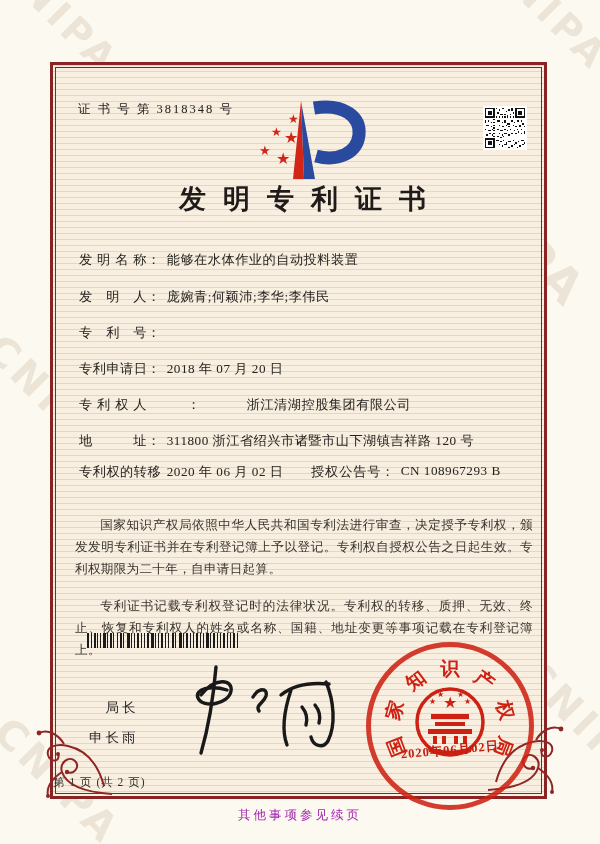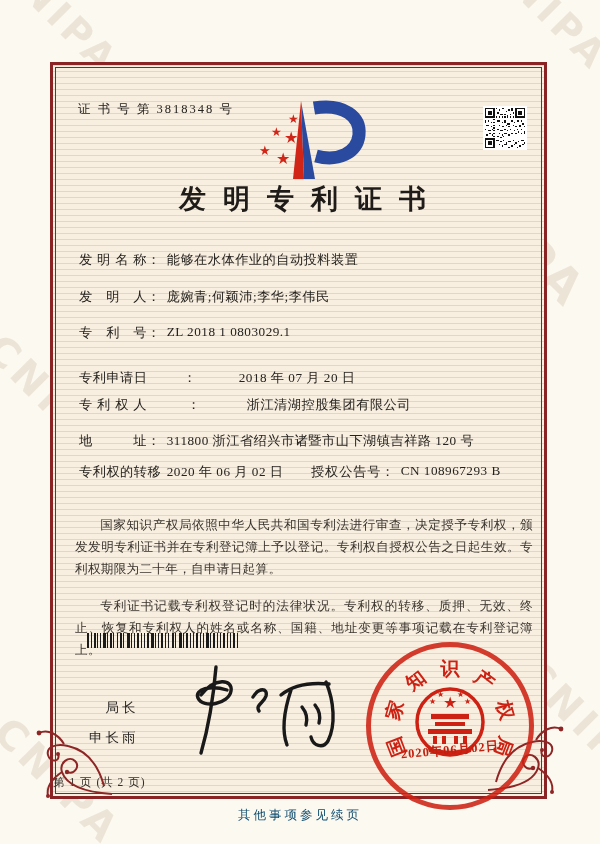--- a/index.html
+++ b/index.html
@@ -39,21 +39,21 @@
 
   .barcode { position:absolute; left:34px; top:568px; }
 
   .signer { position:absolute; left:36px; top:628px; font-size:13.5px; color:#2a2724; letter-spacing:3px; line-height:30px;text-align:right; }
   .signature { position:absolute; left:118px; top:590px; }
 
   .page-no { position:absolute; left:0; top:710px; width:100%; text-align:left;
              font-size:11.5px; color:#332f2a; letter-spacing:1px; }
 
   .footer-note { position:absolute; left:0; top:807px; width:100%; text-align:center;
-                 font-size:12.5px; color:#0c4a6e; letter-spacing:3px; }
+                 font-size:12.5px; color:#a21caf; letter-spacing:3px; }
 
   
   .seal { position:absolute; left:366px; top:642px; width:168px; height:168px; }
   .seal-ring { position:absolute; inset:0; border:5px solid rgba(205,34,19,0.88); border-radius:50%; }
   .seal-char { position:absolute; left:50%; top:50%; width:22px; height:70px;
                margin-left:-11px; margin-top:-70px; transform-origin:center bottom;
                text-align:center; font-size:19px; font-weight:700; color:#cd2213; }
   .seal-char:nth-of-type(1){ transform:rotate(-111deg); }
   .seal-char:nth-of-type(2){ transform:rotate(-74deg); }
   .seal-char:nth-of-type(3){ transform:rotate(-37deg); }
@@ -123,23 +123,22 @@
         <span class="f-value">能够在水体作业的自动投料装置</span>
     </div>
     <div class="f-row" style="top:223px;">
       <span class="f-label">发明人</span>
         <span class="f-colon">：</span>
         <span class="f-value">庞婉青;何颖沛;李华;李伟民</span>
     </div>
     <div class="f-row" style="top:259px;">
       <span class="f-label">专利号</span>
         <span class="f-colon">：</span>
-        <span class="f-value">ZL 2018 1 0803029.1</span>
-    </div>
-    <div class="f-row" style="top:304px;gap:36px;">
+    </div>
+    <div class="f-row" style="top:295px;">
       <span class="f-label">专利申请日</span>
         <span class="f-colon">：</span>
         <span class="f-value">2018 年 07 月 20 日</span>
     </div>
     <div class="f-row" style="top:331px;gap:40px;">
       <span class="f-label">专利权人</span>
         <span class="f-colon">：</span>
         <span class="f-value">浙江清湖控股集团有限公司</span>
     </div>
     <div class="f-row" style="top:367px;">

